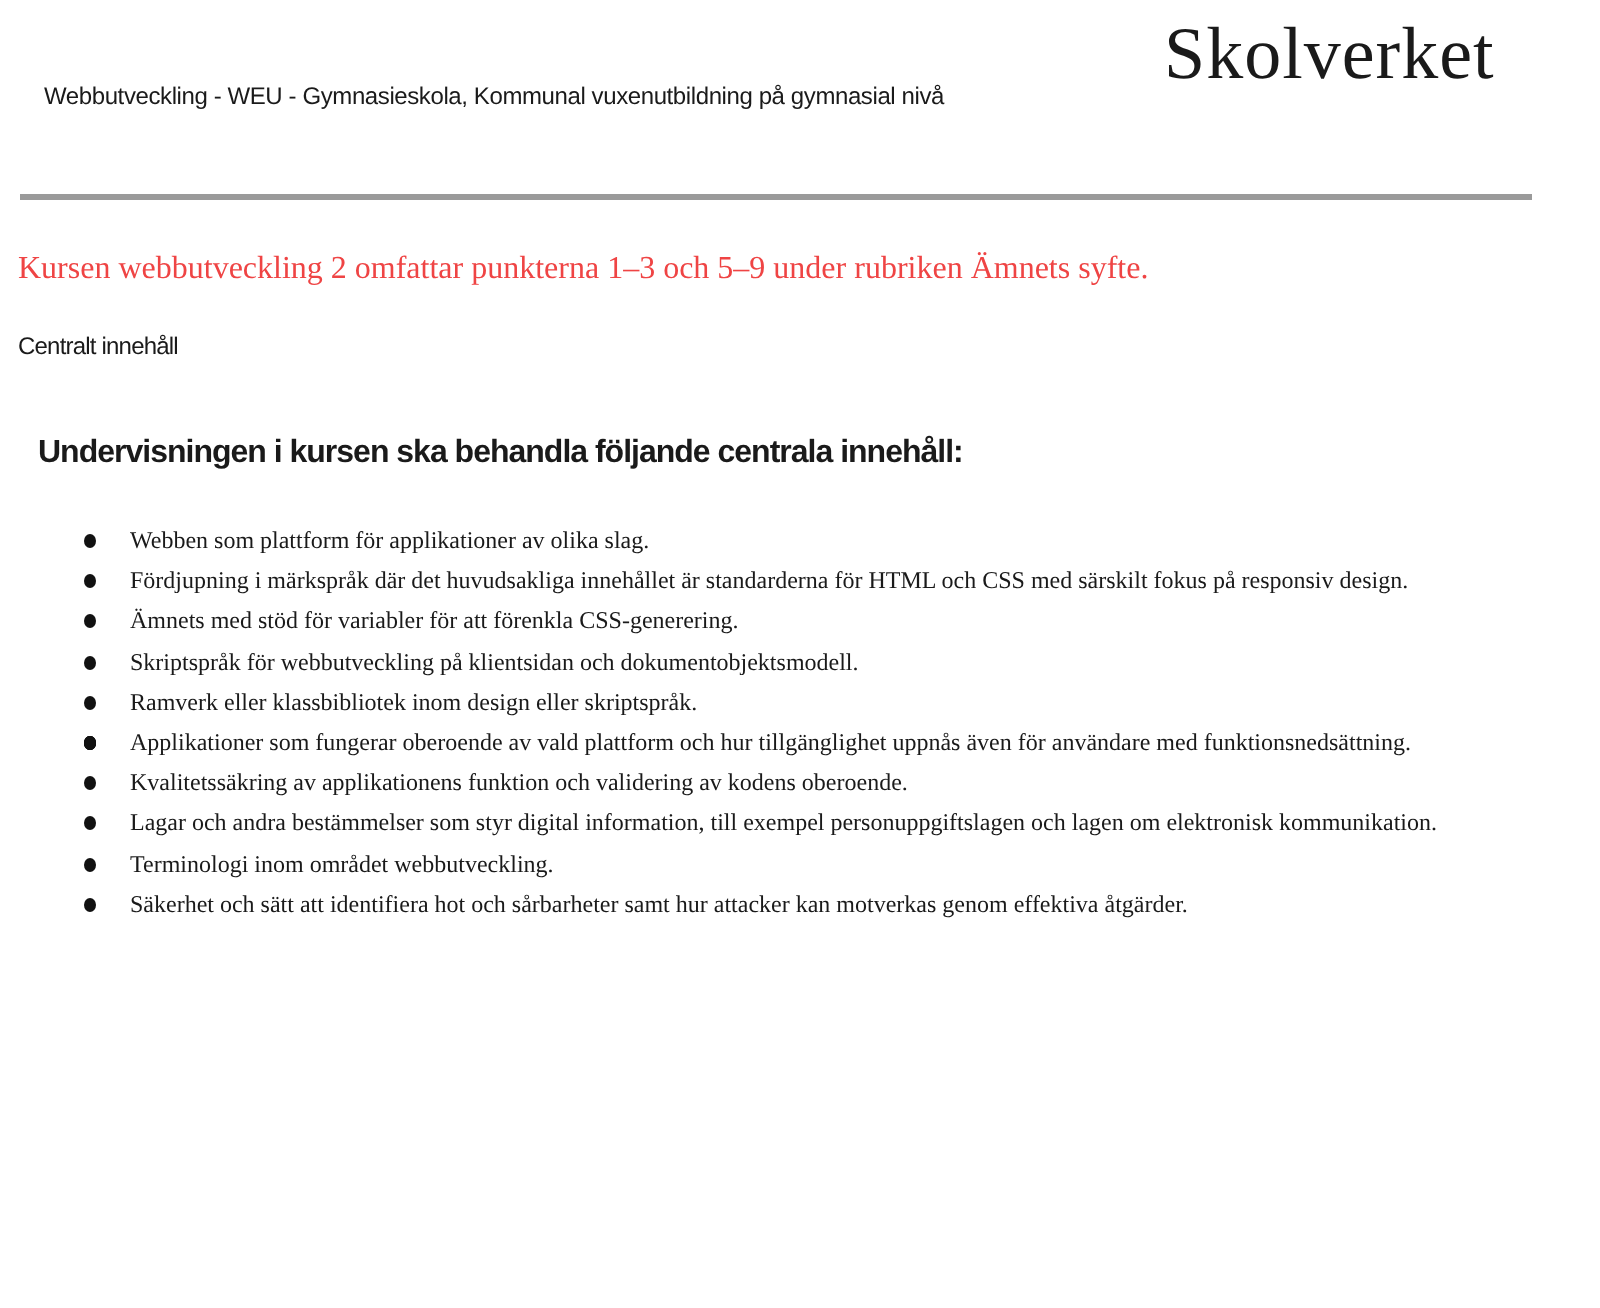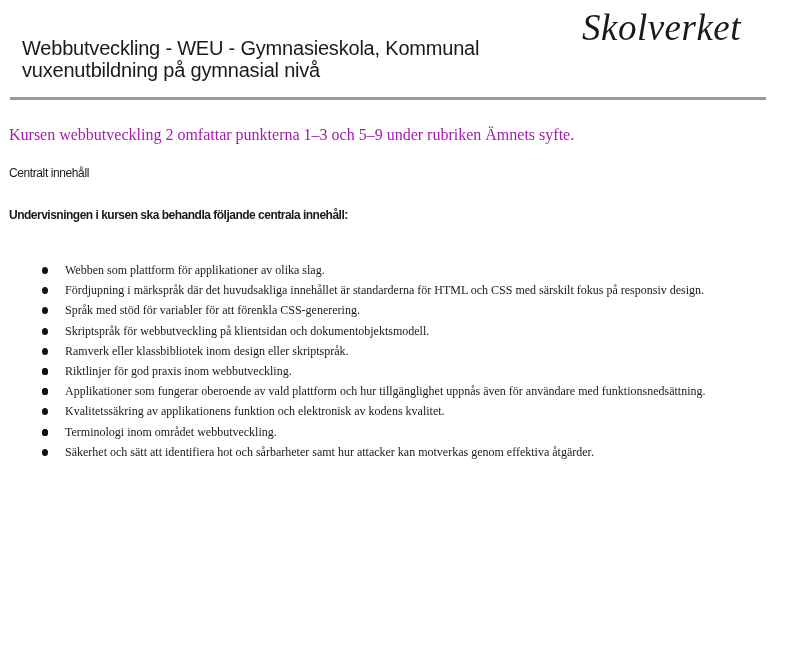--- a/index.html
+++ b/index.html
@@ -19,72 +19,71 @@
       left: 0; top: 0;
       width: 800px;
       height: 100px;
     }
     .header-title {
       position: absolute;
       left: 22px;
       top: 37px;
       width: 560px;
       font-family: "Liberation Sans", sans-serif;
-      font-size: 20px;
+      font-size: 12px;
       line-height: 22px;
       color: #1a1a1a;
       letter-spacing: -0.2px;
     }
     .logo {
       position: absolute;
       left: 582px;
       top: 6px;
       font-family: "Liberation Serif", serif;
-      font-style: italic;
       font-size: 37px;
       color: #1a1a1a;
       letter-spacing: 0.5px;
     }
     .header-rule {
       position: absolute;
       left: 10px;
       top: 97px;
       width: 756px;
       height: 3px;
       background: #9a9a9a;
     }
     .intro {
       position: absolute;
       left: 9px;
       top: 124px;
       font-family: "Liberation Serif", serif;
       font-size: 16px;
       line-height: 22px;
-      color: #a21caf;
+      color: #ef4444;
     }
     .section-heading {
       position: absolute;
       left: 9px;
       top: 166px;
       font-family: "Liberation Sans", sans-serif;
       font-size: 12px;
       font-weight: normal;
       letter-spacing: -0.4px;
       margin: 0;
       color: #1a1a1a;
     }
     .sub-heading {
       position: absolute;
       left: 9px;
       top: 208px;
       font-family: "Liberation Sans", sans-serif;
-      font-size: 12px;
+      font-size: 16px;
       font-weight: bold;
       letter-spacing: -0.5px;
-      margin: 0;
+      margin: 10px;
       color: #1a1a1a;
     }
     .content-list {
       position: absolute;
       left: 30px;
       top: 248px;
       width: 760px;
       margin: 12px;
       padding: 0;
       list-style: none;
@@ -119,24 +118,24 @@
 
 <p class="intro" style="margin:0;">Kursen webbutveckling 2 omfattar punkterna 1–3 och 5–9 under rubriken Ämnets syfte.</p>
 
 <h2 class="section-heading">Centralt innehåll</h2>
 
 <h3 class="sub-heading">Undervisningen i kursen ska behandla följande centrala innehåll:</h3>
 
 <ul class="content-list">
   <li><span class="bullet"></span><span>Webben som plattform för applikationer av olika slag.</span></li>
   <li><span class="bullet"></span><span>Fördjupning i märkspråk där det huvudsakliga innehållet är standarderna för HTML och CSS med särskilt fokus på responsiv design.</span></li>
-  <li><span class="bullet"></span><span>Språk med stöd för variabler för att förenkla CSS-generering.</span></li>
+  <li><span class="bullet"></span><span>Ämnets med stöd för variabler för att förenkla CSS-generering.</span></li>
   <li><span class="bullet"></span><span>Skriptspråk för webbutveckling på klientsidan och dokumentobjektsmodell.</span></li>
   <li><span class="bullet"></span><span>Ramverk eller klassbibliotek inom design eller skriptspråk.</span></li>
   <li><span class="bullet"></span></li>
-  <li><span class="bullet"></span><span>Riktlinjer för god praxis inom webbutveckling.</span></li>
+  <li><span class="bullet"></span></li>
   <li><span class="bullet"></span></li>
   <li><span class="bullet"></span><span>Applikationer som fungerar oberoende av vald plattform och hur tillgänglighet uppnås även för användare med funktionsnedsättning.</span></li>
-  <li><span class="bullet"></span><span>Kvalitetssäkring av applikationens funktion och elektronisk av kodens kvalitet.</span></li>
-  <li><span class="bullet"></span></li>
+  <li><span class="bullet"></span><span>Kvalitetssäkring av applikationens funktion och validering av kodens oberoende.</span></li>
+  <li><span class="bullet"></span><span>Lagar och andra bestämmelser som styr digital information, till exempel personuppgiftslagen och lagen om elektronisk kommunikation.</span></li>
   <li><span class="bullet"></span><span>Terminologi inom området webbutveckling.</span></li>
   <li><span class="bullet"></span><span>Säkerhet och sätt att identifiera hot och sårbarheter samt hur attacker kan motverkas genom effektiva åtgärder.</span></li>
 </ul>
 
 </body></html>

